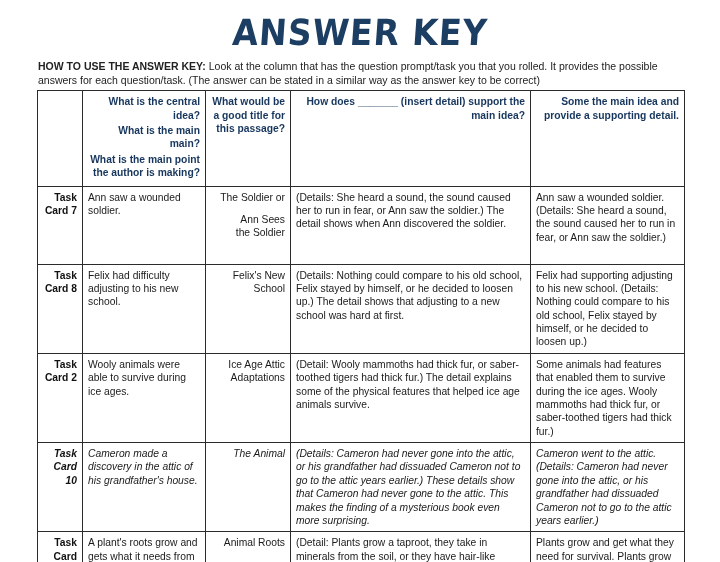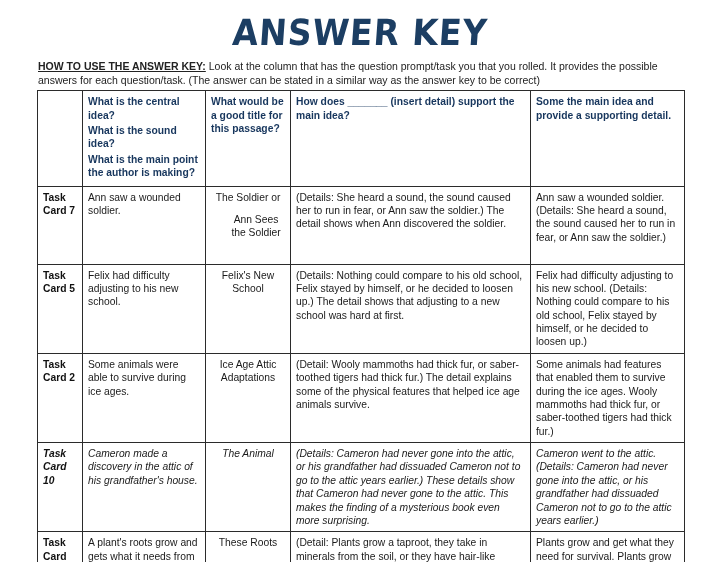--- a/index.html
+++ b/index.html
@@ -25,21 +25,20 @@
 
   .instructions {
     margin: 6px 36px 0 38px;
     font-size: 10.5px;
     line-height: 1.35;
     color: #222;
     width: 648px;
   }
   .instructions .label {
     font-weight: bold;
-    text-decoration: underline;
   }
 
   table.key {
     border-collapse: collapse;
     margin-left: 37px;
     margin-top: 3px;
     width: 647px;
     table-layout: fixed;
   }
   table.key td, table.key th {
@@ -52,33 +51,33 @@
   }
   col.c1 { width: 45px; }
   col.c2 { width: 123px; }
   col.c3 { width: 85px; }
   col.c4 { width: 240px; }
   col.c5 { width: 154px; }
 
   th.hdr {
     font-weight: 600;
     color: #17365d;
-    text-align: left;
+    text-align: right;
     font-size: 11px;
     vertical-align: top;
     padding-top: 6px;
   }
   td.rowlabel {
     font-weight: bold;
-    text-align: left;
+    text-align: right;
     font-size: 11.5px;
     color: #111;
     padding-top: 6px;
   }
-  td.titlecell { text-align: center; }
+  td.titlecell { text-align: right; }
   td.vmid { vertical-align: middle; }
   .title-line + .title-line { margin-top: 9px; margin-left: 16px; }
   .hdr-line { margin-bottom: 2px; }
 </style>
 </head>
 <body>
 
 <div class="page">
 
   <div class="title">ANSWER KEY</div>
@@ -94,52 +93,52 @@
         <col class="c3">
         <col class="c4">
         <col class="c5">
     </colgroup>
 
     <tbody>
         <tr style="height:64px;">
       <th class="hdr"></th>
       <th class="hdr">
         <div class="hdr-line">What is the central idea?</div>
-        <div class="hdr-line">What is the sound idea?</div>
+        <div class="hdr-line">What is the main main?</div>
         <div class="hdr-line">What is the main point the author is making?</div>
       </th>
       <th class="hdr">What would be a good title for this passage?</th>
       <th class="hdr">How does _______ (insert detail) support the main idea?</th>
       <th class="hdr">Some the main idea and provide a supporting detail.</th>
     </tr>
 
     <tr style="height:78px;">
       <td class="rowlabel">Task Card 7</td>
       <td>Ann saw a wounded soldier.</td>
       <td class="titlecell">
         <div class="title-line">The Soldier or</div>
         <div class="title-line">Ann Sees the Soldier</div>
       </td>
       <td>(Details:  She heard a sound, the sound caused her to run in fear, or Ann saw the soldier.) The detail shows when Ann discovered the soldier.</td>
       <td>Ann saw a wounded soldier. (Details: She heard a sound, the sound caused her to run in fear, or Ann saw the soldier.)</td>
     </tr>
 
     <tr style="height:65px;">
-      <td class="rowlabel">Task Card 5</td>
+      <td class="rowlabel">Task Card 8</td>
       <td>Felix had difficulty adjusting to his new school.</td>
       <td class="titlecell">
         <div class="title-line">Felix's New School</div>
       </td>
       <td>(Details:  Nothing could compare to his old school, Felix stayed by himself, or he decided to loosen up.) The detail shows that adjusting to a new school was hard at first.</td>
-      <td>Felix had difficulty adjusting to his new school. (Details:  Nothing could compare to his old school, Felix stayed by himself, or he decided to loosen up.)</td>
+      <td>Felix had supporting adjusting to his new school. (Details:  Nothing could compare to his old school, Felix stayed by himself, or he decided to loosen up.)</td>
     </tr>
 
     <tr style="height:65px;">
       <td class="rowlabel">Task Card 2</td>
-      <td>Some animals were able to survive during ice ages.</td>
+      <td>Wooly animals were able to survive during ice ages.</td>
       <td class="titlecell">
         <div class="title-line">Ice Age Attic Adaptations</div>
       </td>
       <td>(Detail: Wooly mammoths had thick fur, or saber-toothed tigers had thick fur.) The detail explains some of the physical features that helped ice age animals survive.</td>
       <td>Some animals had features that enabled them to survive during the ice ages. Wooly mammoths had thick fur, or saber-toothed tigers had thick fur.)</td>
     </tr>
 
     <tr style="height:81px;font-style:italic;">
       <td class="rowlabel">Task Card 10</td>
       <td>Cameron made a discovery in the attic of his grandfather's house.</td>
@@ -147,21 +146,21 @@
         <div class="title-line">The Animal</div>
       </td>
       <td>(Details:  Cameron had never gone into the attic, or his grandfather had dissuaded Cameron not to go to the attic years earlier.) These details show that Cameron had never gone to the attic.  This makes the finding of a mysterious book even more surprising.</td>
       <td>Cameron went to the attic. (Details: Cameron had never gone into the attic, or his grandfather had dissuaded Cameron not to go to the attic years earlier.)</td>
     </tr>
 
     <tr style="height:74px;">
       <td class="rowlabel">Task Card 11</td>
       <td>A plant's roots grow and gets what it needs from its habitat.</td>
       <td class="titlecell">
-        <div class="title-line">These Roots</div>
+        <div class="title-line">Animal Roots</div>
       </td>
       <td>(Detail:  Plants grow a taproot, they take in minerals from the soil, or they have hair-like fibers.) The detail provides information about plant roots.</td>
       <td>Plants grow and get what they need for survival.  Plants grow a taproot, they take in minerals from the soil, or they have hair-like fibers.)</td>
     </tr>
 
   </tbody>
     </table>
 </div>
 
 </body></html>

